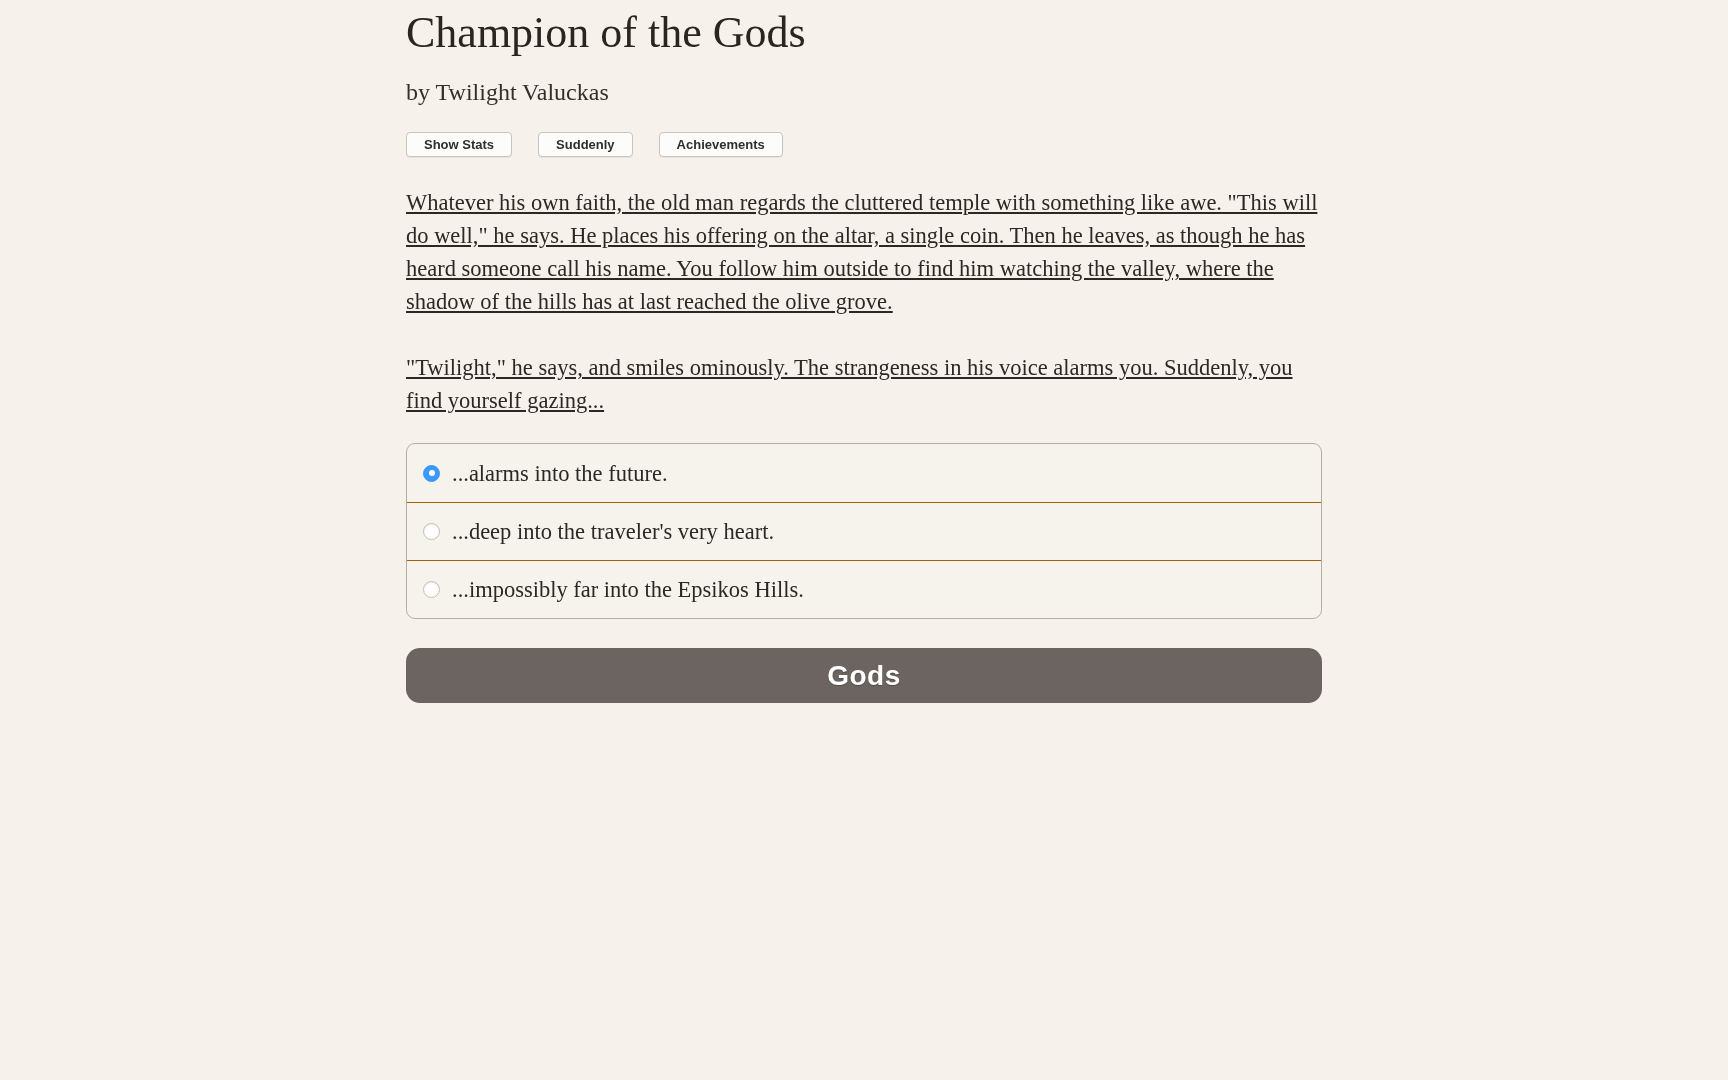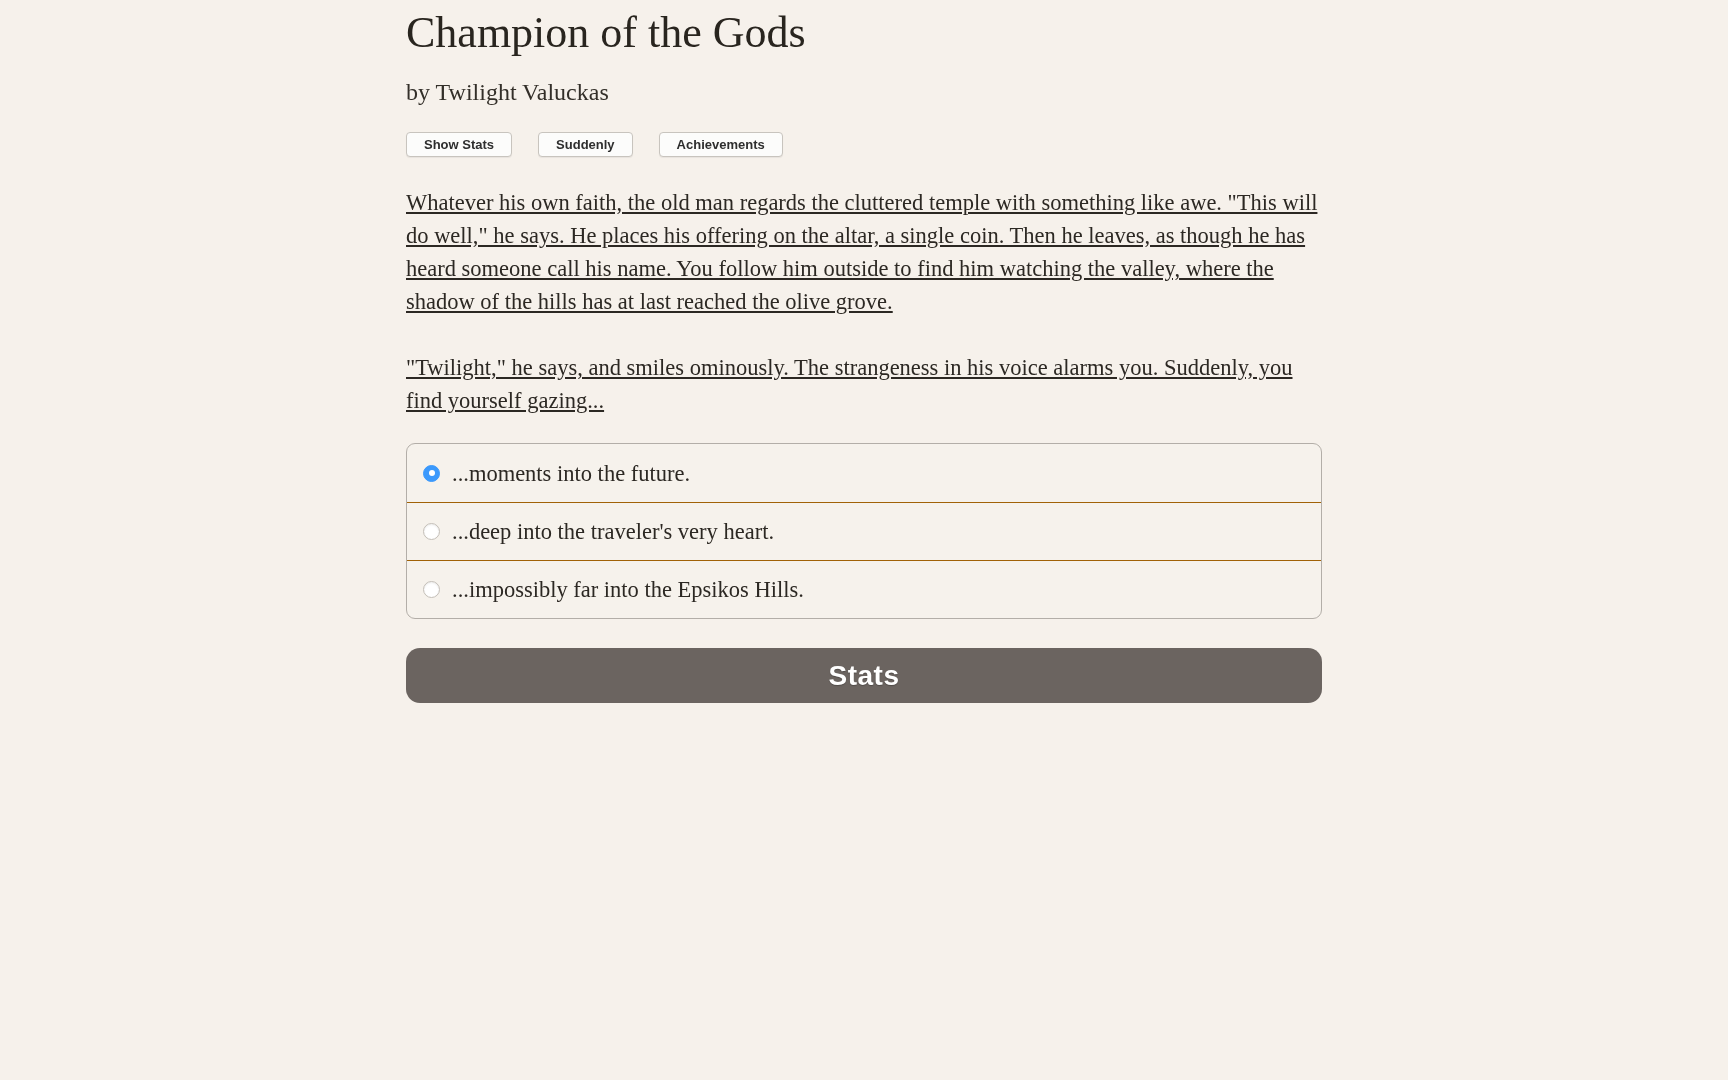--- a/index.html
+++ b/index.html
@@ -130,27 +130,27 @@
   </div>
 
   <div class="story">
     <p>Whatever his own faith, the old man regards the cluttered temple with something like awe. "This will do well," he says. He places his offering on the altar, a single coin. Then he leaves, as though he has heard someone call his name. You follow him outside to find him watching the valley, where the shadow of the hills has at last reached the olive grove.</p>
     <p>"Twilight," he says, and smiles ominously. The strangeness in his voice alarms you. Suddenly, you find yourself gazing...</p>
   </div>
 
   <div class="choices">
     <div class="choice-row">
       <span class="radio selected"></span>
-      <span class="choice-label">...moments into the future.</span>
+      <span class="choice-label">...alarms into the future.</span>
     </div>
     <div class="choice-row">
       <span class="radio"></span>
       <span class="choice-label">...deep into the traveler's very heart.</span>
     </div>
     <div class="choice-row">
       <span class="radio"></span>
       <span class="choice-label">...impossibly far into the Epsikos Hills.</span>
     </div>
   </div>
 
-  <button class="next-btn">Stats</button>
+  <button class="next-btn">Gods</button>
 
 </div>
 
 </body></html>

